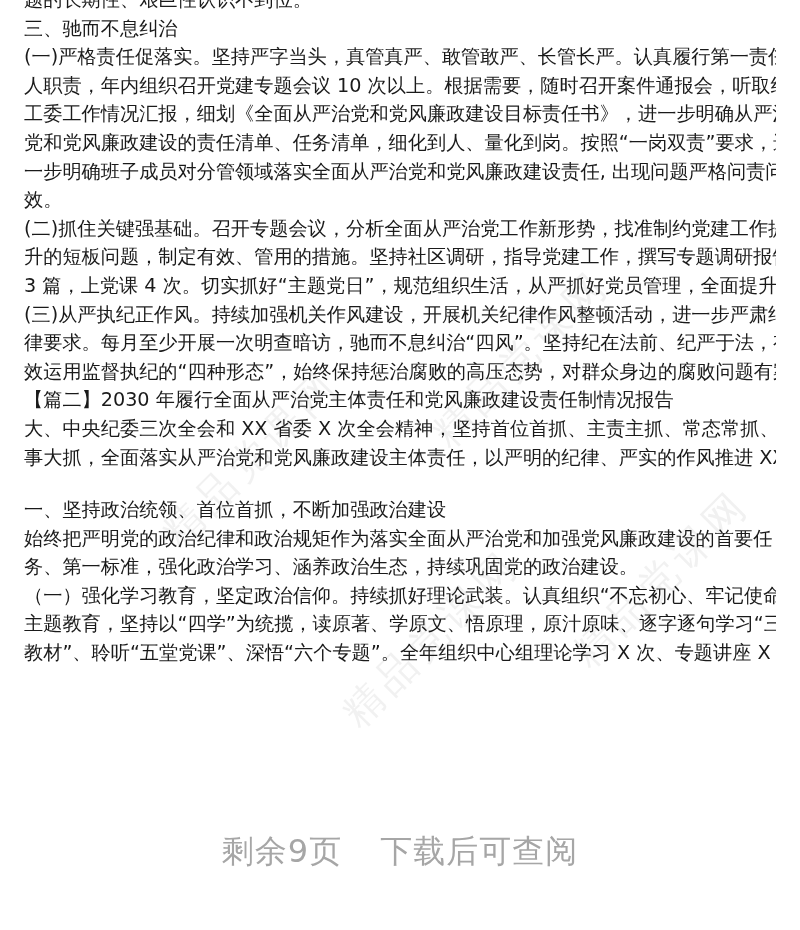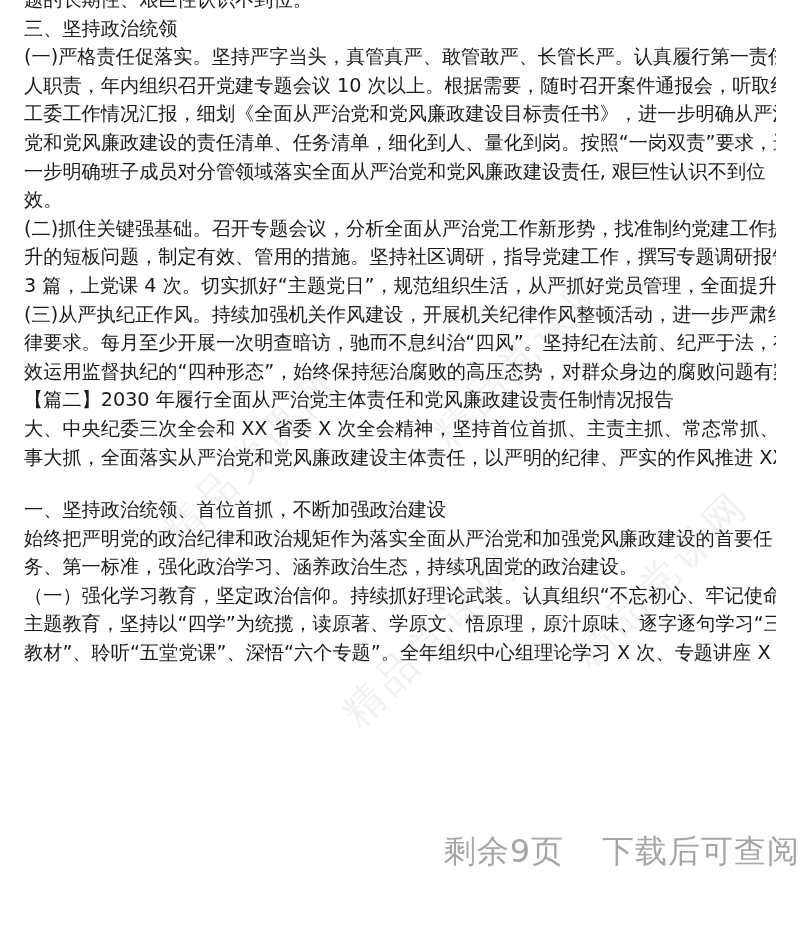--- a/index.html
+++ b/index.html
@@ -3,47 +3,47 @@
   <meta charset="utf-8">
   <style>
     html, body { margin: 0; padding: 0; background: #ffffff; }
     body { width: 800px; height: 930px; position: relative; overflow: hidden; font-family: "DejaVu Sans", "Liberation Sans", sans-serif; }
     .page { position: absolute; left: 0; top: 0; width: 800px; height: 930px; }
     .doc { position: absolute; left: 24px; top: -14px; width: 752px; color: #1a1a1a; font-size: 19.2px; line-height: 28.6px; }
     .line { white-space: nowrap; overflow: hidden; height: 28.6px; letter-spacing: 0px; }
     .para { display: block; }
     .blank { height: 24px; }
     .watermark { position: absolute; color: rgba(180,180,180,0.18); font-size: 40px; transform: rotate(-45deg); transform-origin: left top; white-space: nowrap; pointer-events: none; letter-spacing: 6px; }
-    .more { position: absolute; left: 0; top: 830px; width: 800px; text-align: right; font-size: 32px; color: #a6a6a6; letter-spacing: 1px; }
+    .more { position: absolute; left: 0; top: 830px; width: 800px; text-align: center; font-size: 32px; color: #a6a6a6; letter-spacing: 1px; }
     .more span { display: inline-block; }
     .more .gap { width: 38px; }
   </style>
 </head>
 <body>
 
 <div class="page">
 
   <div class="watermark" style="left:150px; top:520px;">精品党课网</div>
   <div class="watermark" style="left:420px; top:420px;">精品党课网</div>
   <div class="watermark" style="left:560px; top:640px;">精品党课网</div>
   <div class="watermark" style="left:330px; top:700px;">精品党课网</div>
 
   <div class="doc" id="doc">
       <div class="para">
         <div class="line">题的长期性、艰巨性认识不到位。</div>
       </div>
       <div class="para">
-        <div class="line">三、坚持政治统领</div>
+        <div class="line">三、驰而不息纠治</div>
       </div>
       <div class="para">
         <div class="line">(一)严格责任促落实。坚持严字当头，真管真严、敢管敢严、长管长严。认真履行第一责任</div>
         <div class="line">人职责，年内组织召开党建专题会议 10 次以上。根据需要，随时召开案件通报会，听取纪</div>
         <div class="line">工委工作情况汇报，细划《全面从严治党和党风廉政建设目标责任书》，进一步明确从严治</div>
         <div class="line">党和党风廉政建设的责任清单、任务清单，细化到人、量化到岗。按照“一岗双责”要求，进</div>
-        <div class="line">一步明确班子成员对分管领域落实全面从严治党和党风廉政建设责任, 艰巨性认识不到位</div>
+        <div class="line">一步明确班子成员对分管领域落实全面从严治党和党风廉政建设责任, 出现问题严格问责问</div>
         <div class="line">效。</div>
       </div>
       <div class="para">
         <div class="line">(二)抓住关键强基础。召开专题会议，分析全面从严治党工作新形势，找准制约党建工作提</div>
         <div class="line">升的短板问题，制定有效、管用的措施。坚持社区调研，指导党建工作，撰写专题调研报告</div>
         <div class="line">3 篇，上党课 4 次。切实抓好“主题党日”，规范组织生活，从严抓好党员管理，全面提升党</div>
       </div>
       <div class="para">
         <div class="line">(三)从严执纪正作风。持续加强机关作风建设，开展机关纪律作风整顿活动，进一步严肃纪</div>
         <div class="line">律要求。每月至少开展一次明查暗访，驰而不息纠治“四风”。坚持纪在法前、纪严于法，有</div>

